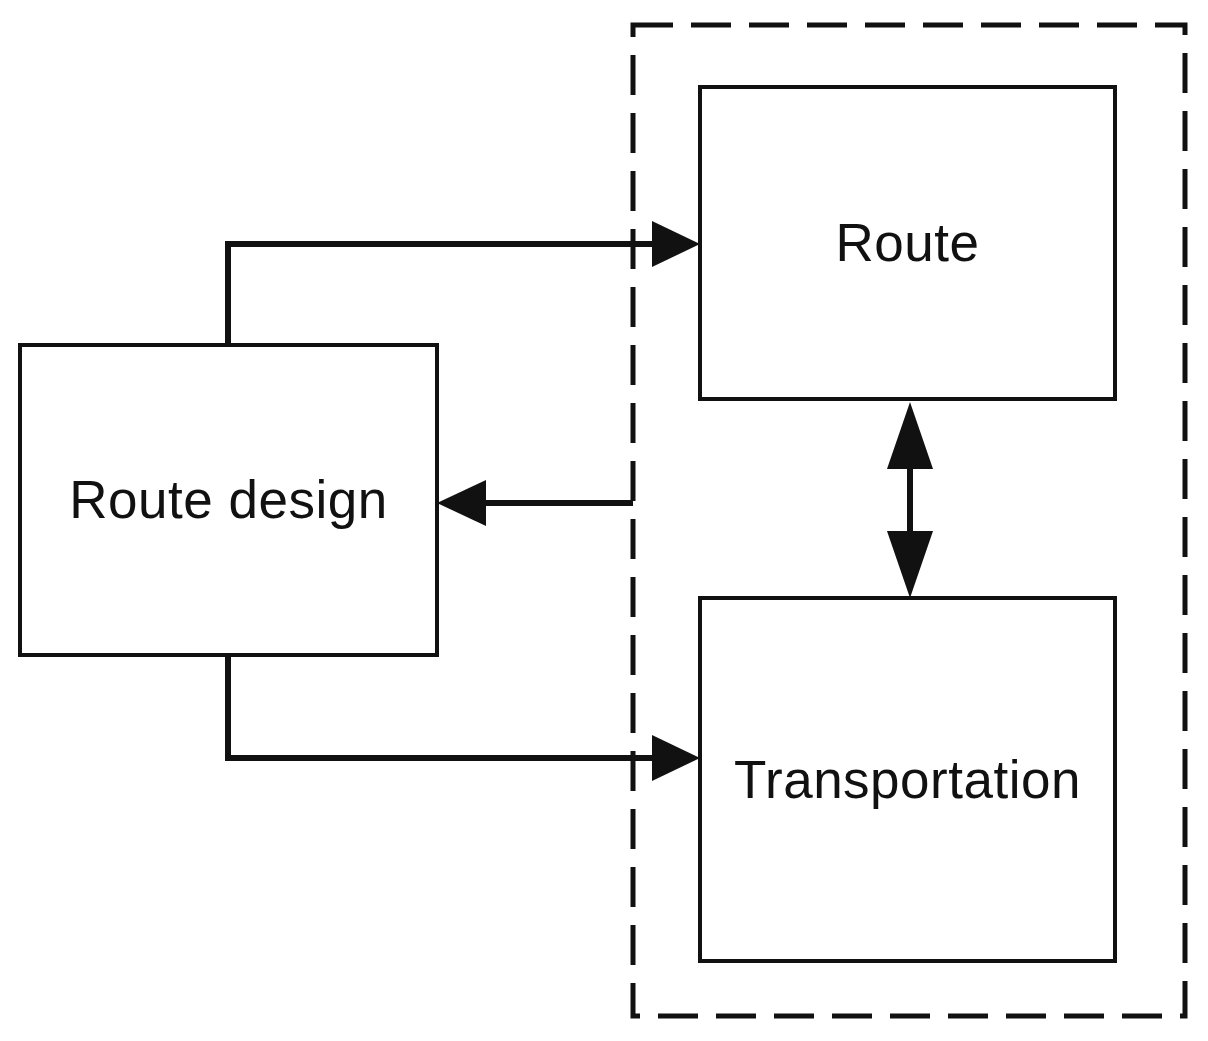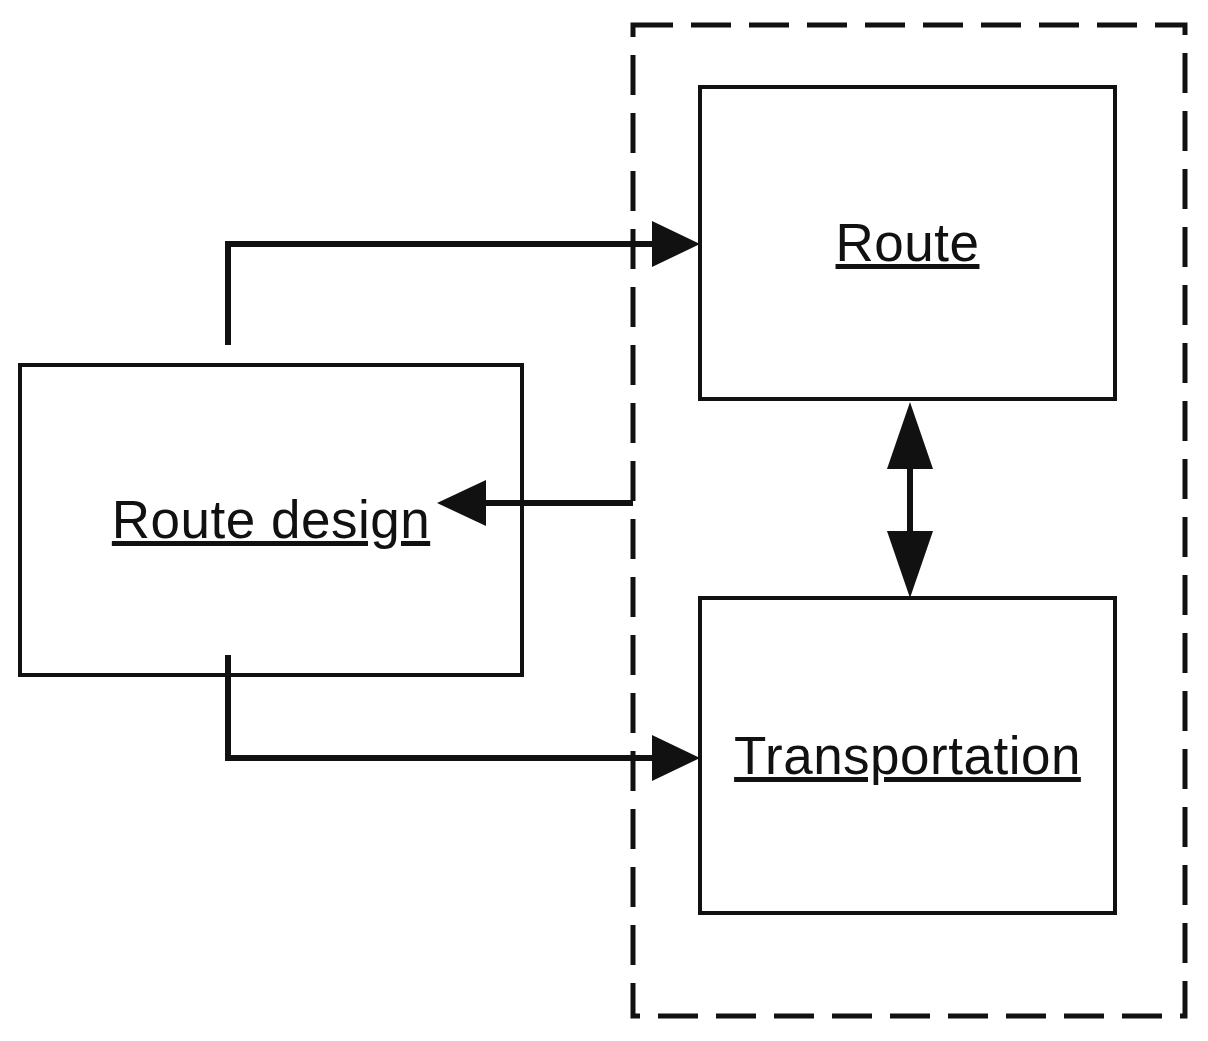--- a/index.html
+++ b/index.html
@@ -21,41 +21,40 @@
     border: 4px solid var(--stroke, #111111);
     background: #ffffff;
     display: flex;
     align-items: center;
     justify-content: center;
     text-align: center;
     color: var(--text, #111111);
     font-size: 53px;
     line-height: 1.28;
     letter-spacing: 0.5px;
-    text-decoration: underline;
   }
   .node .label { display: block; }
   .node .label span { display: block; }
   #route-design {
     left: 18px;
-    top: 363px;
-    width: 506px;
+    top: 343px;
+    width: 421px;
     height: 314px;
   }
   #route-allocation {
     left: 698px;
     top: 85px;
     width: 419px;
     height: 316px;
   }
   #transportation-plan {
     left: 698px;
     top: 596px;
     width: 419px;
-    height: 319px;
+    height: 367px;
   }
   svg.overlay {
     position: absolute;
     left: 0;
     top: 0;
     width: 1208px;
     height: 1041px;
     pointer-events: none;
   }
   svg.overlay .ln {

